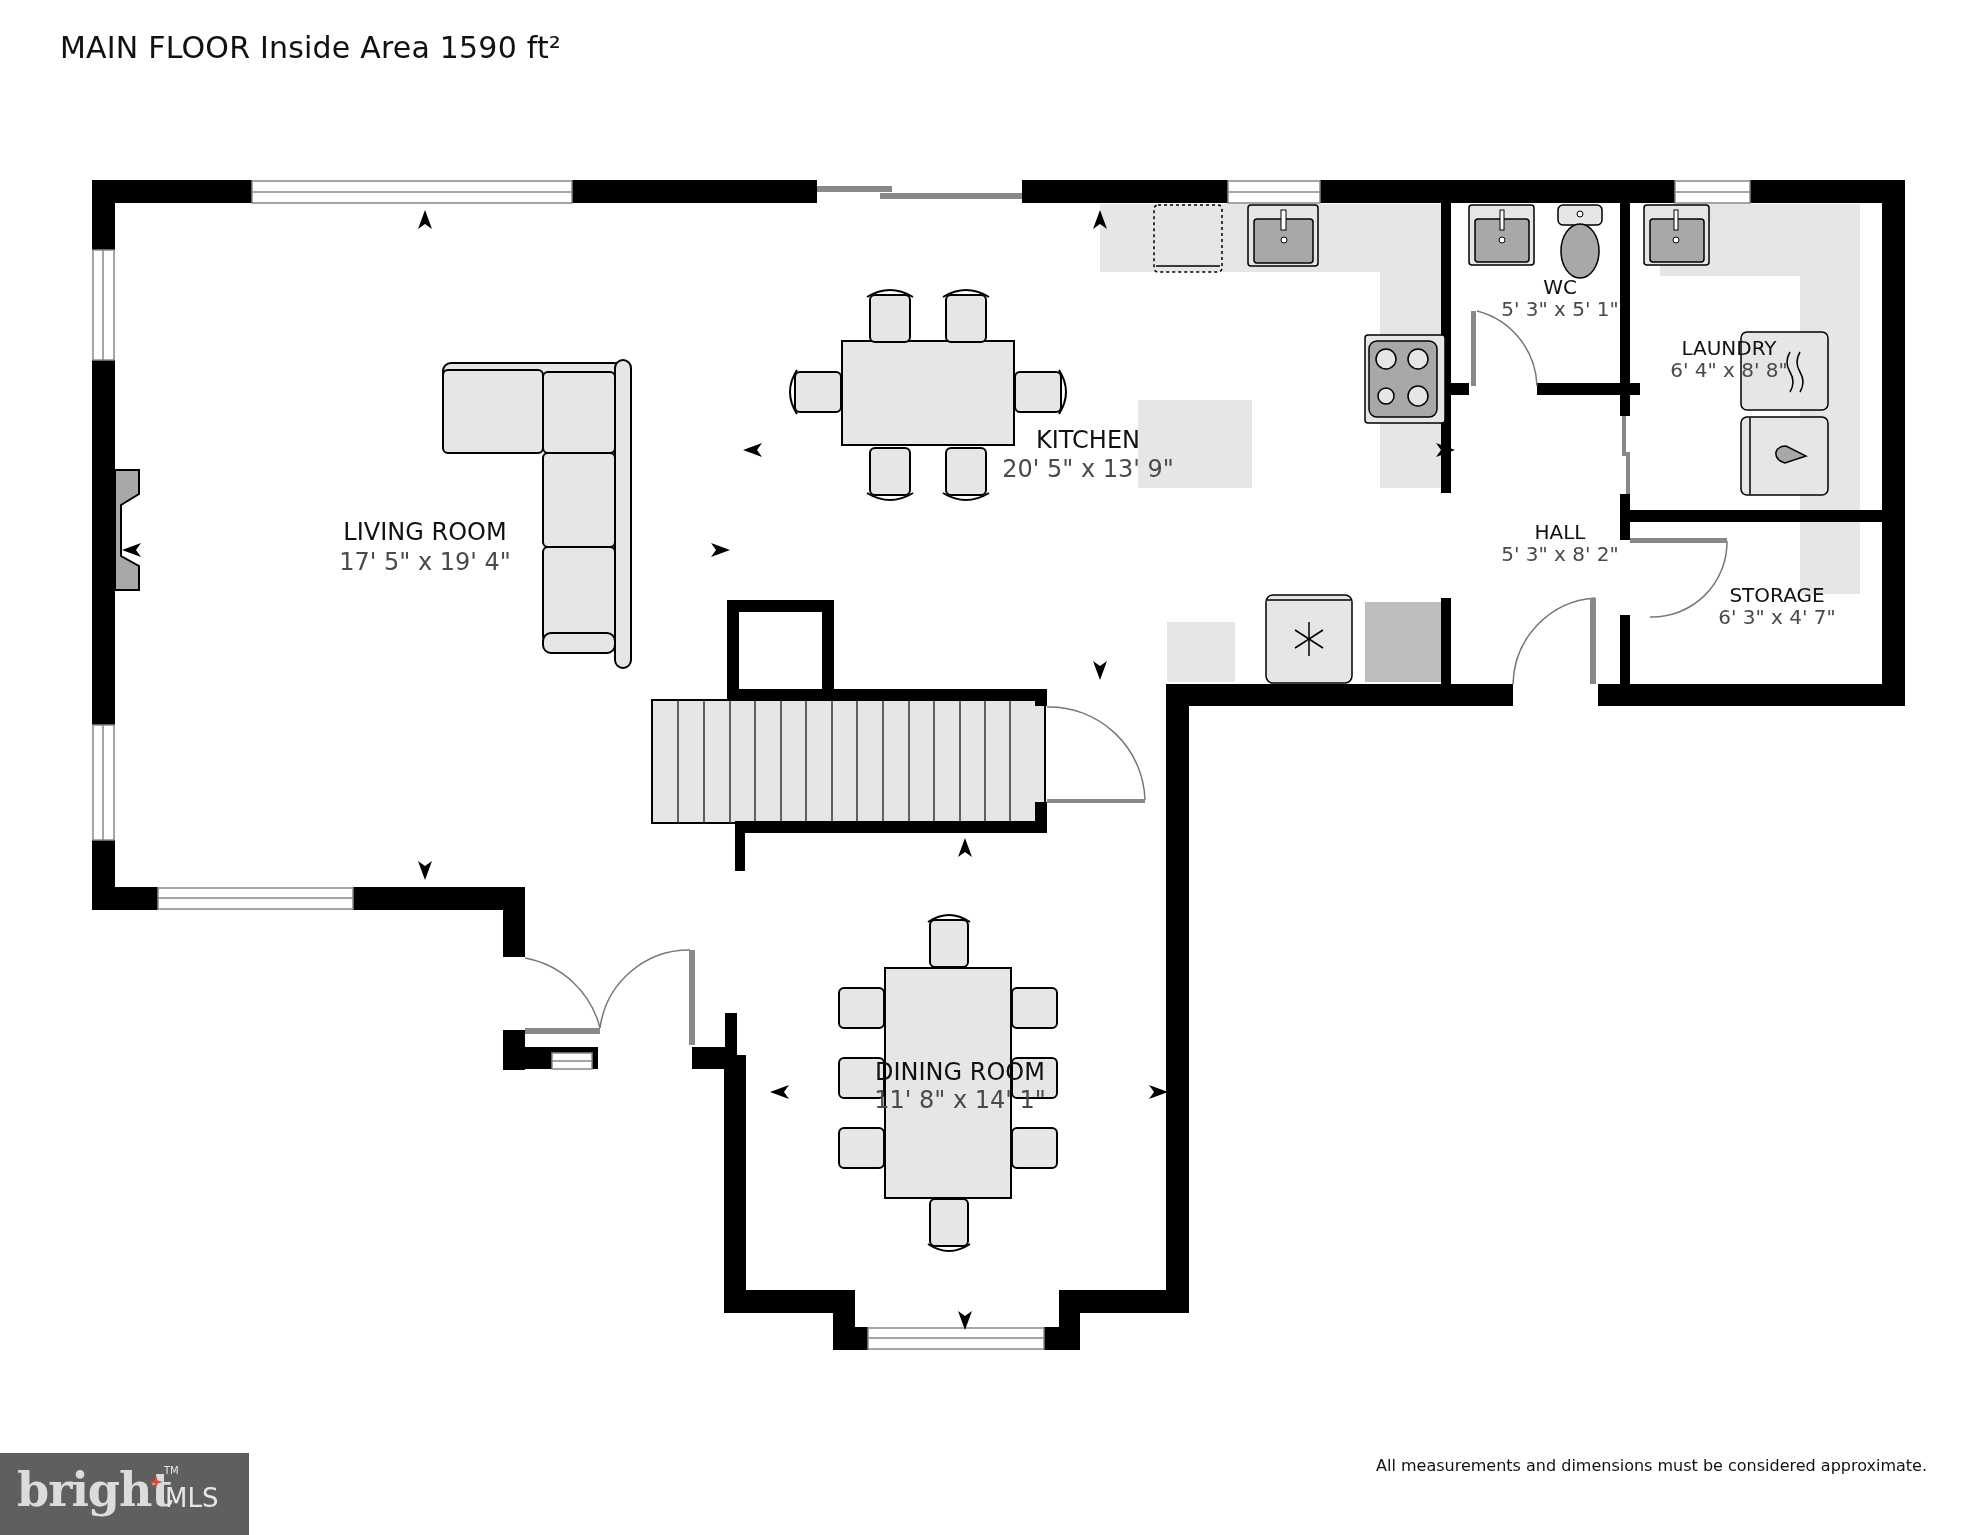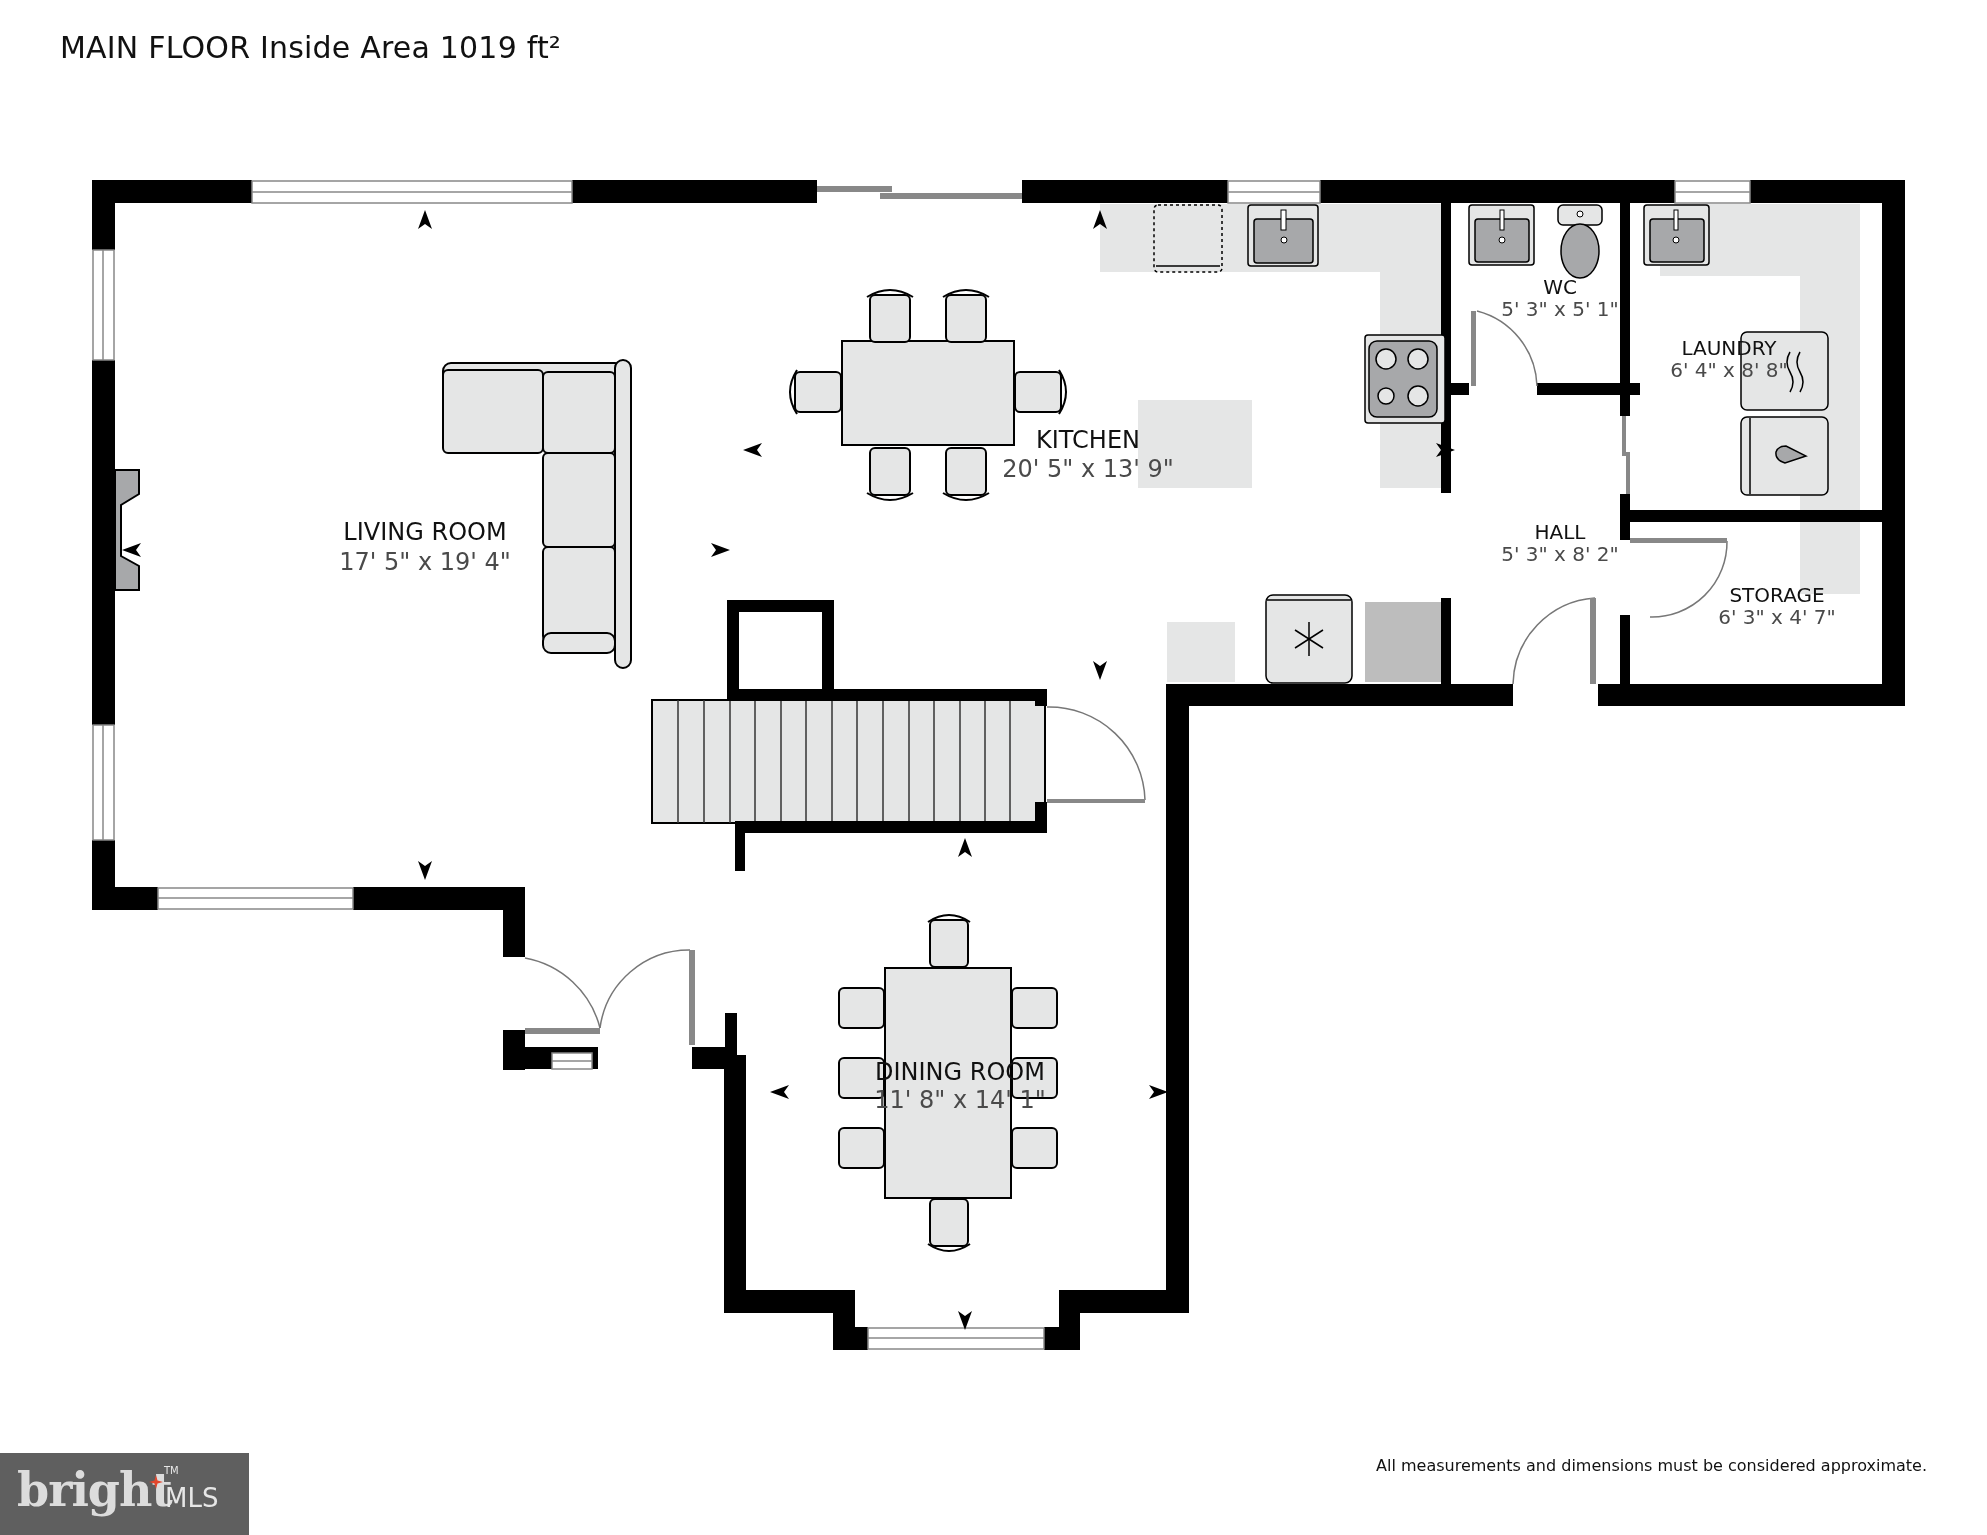--- a/index.html
+++ b/index.html
@@ -12,21 +12,21 @@
   .logo .tm { position: absolute; left: 164px; top: 12px; font-size: 10px; color: #e6e6e6; }
   .logo .spark { position: absolute; left: 149px; top: 22px; width: 14px; height: 14px; }
   svg.plan { position: absolute; left: 0; top: 0; }
   .rname { font-family: "DejaVu Sans", sans-serif; font-size: 24px; fill: #111; text-anchor: middle; }
   .rdim { font-family: "DejaVu Sans", sans-serif; font-size: 24px; fill: #4a4a4a; text-anchor: middle; }
   .rname.sm, .rdim.sm { font-size: 20px; }
 </style>
 </head>
 <body>
 
-<div class="title">MAIN FLOOR Inside Area 1019 ft²</div>
+<div class="title">MAIN FLOOR Inside Area 1590 ft²</div>
 
 <svg class="plan" width="1987" height="1535" viewBox="0 0 1987 1535" xmlns="http://www.w3.org/2000/svg">
 
   <g fill="#e5e6e6">
     <rect x="1100" y="204" width="350" height="68"></rect>
     <rect x="1380" y="204" width="70" height="284"></rect>
     <rect x="1138" y="400" width="114" height="88"></rect>
     <rect x="1167" y="622" width="68" height="60"></rect>
     <rect x="1365" y="602" width="82" height="80" fill="#bdbdbd"></rect>
   </g>

